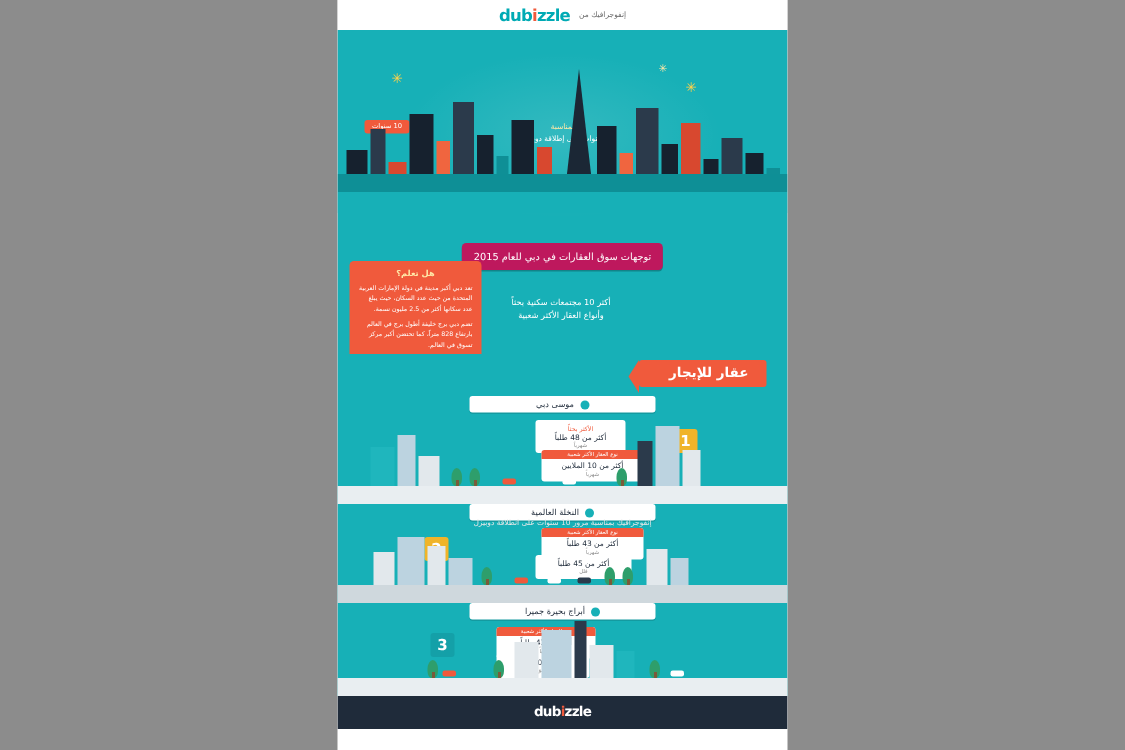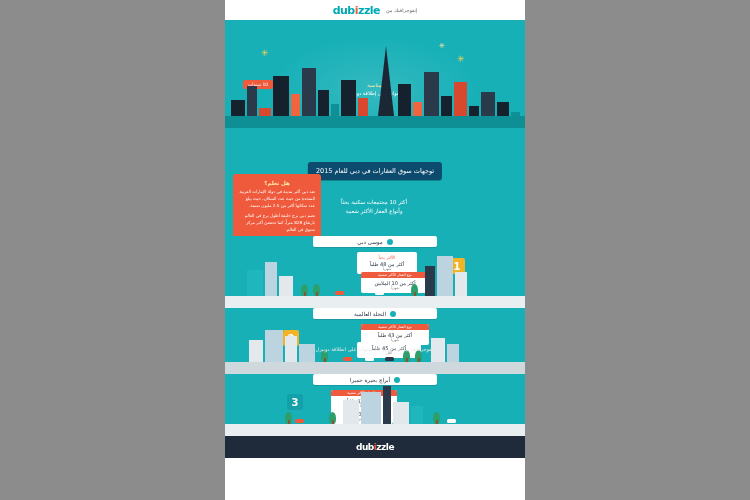--- a/index.html
+++ b/index.html
@@ -67,21 +67,21 @@
   .ground{
     position:absolute;left:0;bottom:14px;width:300px;height:12px;background:#0e8f96;
   }
   .ground2{
     position:absolute;left:0;bottom:0;width:300px;height:14px;background:#17b0b7;
   }
   
   .ribbon-wrap{position:relative;height:22px;background:#17b0b7;}
   .ribbon{
     position:absolute;left:50%;top:-6px;transform:translateX(-50%);
-    background:#0c4a6e;color:#ffffff;font-size:6.5px;
+    background:#be185d;color:#ffffff;font-size:6.5px;
     padding:5px 8px;border-radius:3px;white-space:nowrap;
     box-shadow:0 1px 0 rgba(0,0,0,.25);
   }
   
   .introrow{position:relative;height:46px;background:#17b0b7;}
   .intro-txt{
     position:absolute;right:96px;top:8px;width:110px;text-align:center;
     color:#ffffff;font-size:5.5px;line-height:1.7;
   }
   .heli{position:absolute;right:218px;top:14px;color:#f05a3c;font-size:10px;}
@@ -212,20 +212,23 @@
       <div class="heli">✈</div>
 
       <div class="didyou">
         <h4>هل تعلم؟</h4>
         <p>تعد دبي أكبر مدينة في دولة الإمارات العربية المتحدة من حيث عدد السكان، حيث يبلغ عدد سكانها أكثر من 2.5 مليون نسمة.</p>
         <p>تضم دبي برج خليفة أطول برج في العالم بارتفاع 828 متراً، كما تحتضن أكبر مركز تسوق في العالم.</p>
         <span class="pin"></span>
       </div>
     </div>
 
+    <div class="rentrow">
+      <div class="rent-flag">عقار للإيجار</div>
+    </div>
 
     <div class="section" style="height:72px;">
       <div class="area-pill">
         <span class="pin-ico"></span>
         <span>موسى دبي</span>
       </div>
 
       <div class="card" style="right:108px;top:16px;width:52px;">
         <span class="t">الأكثر بحثاً</span>
         <span class="v">أكثر من 48 طلباً</span>

